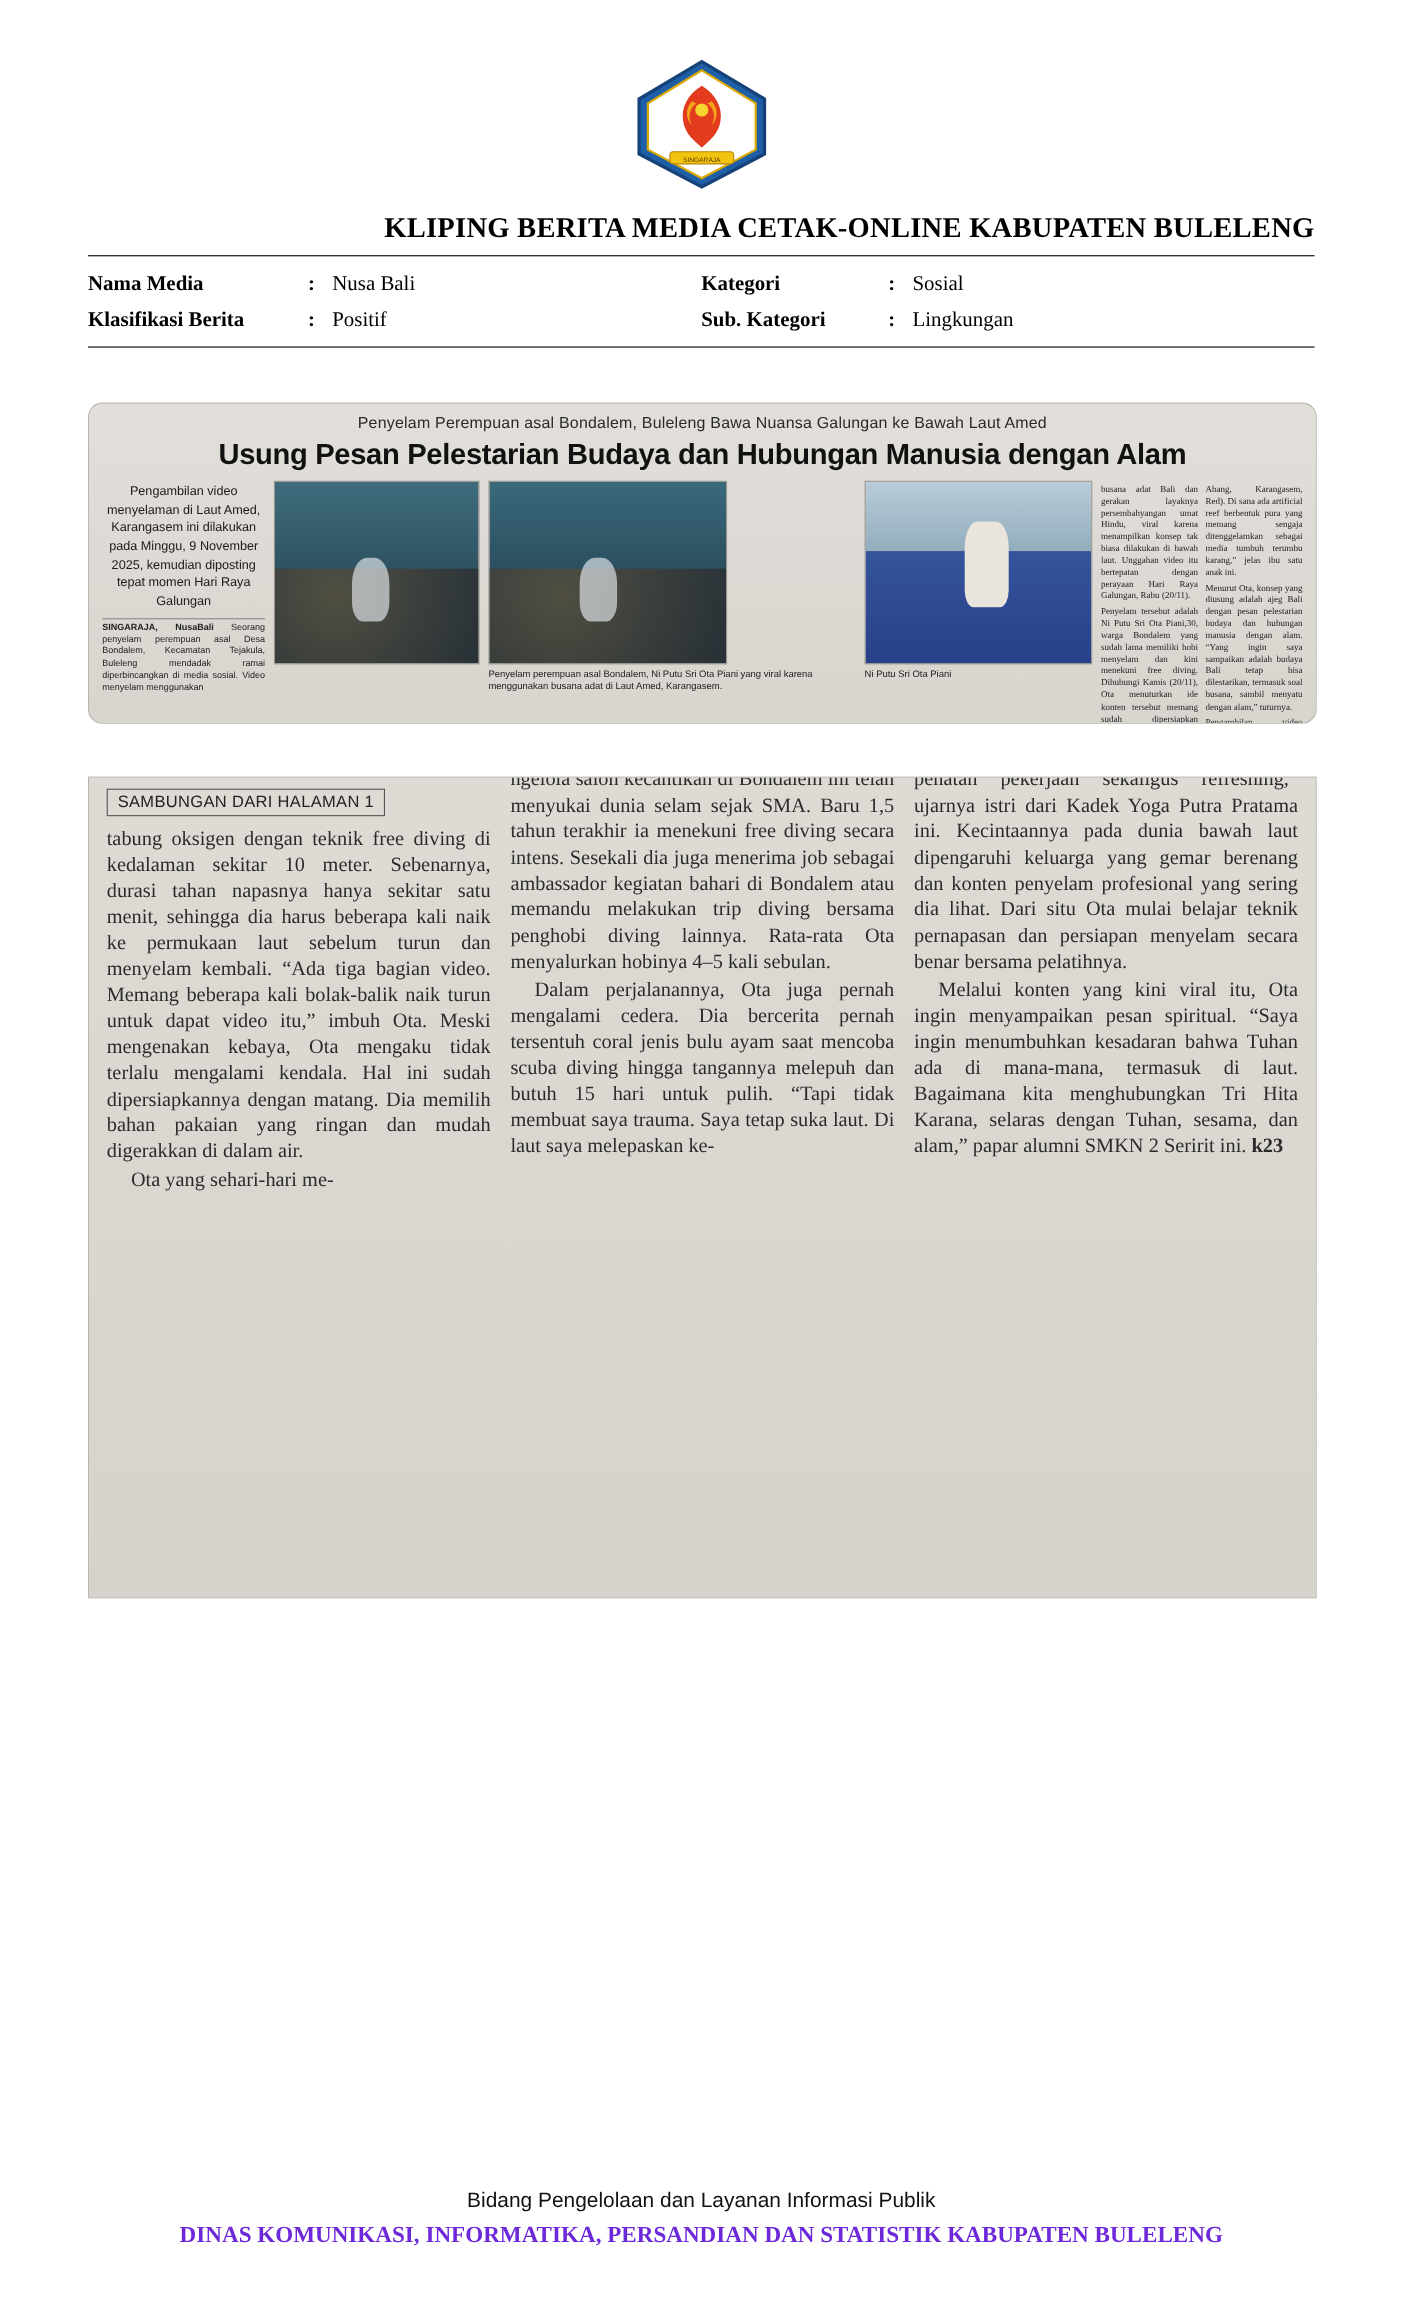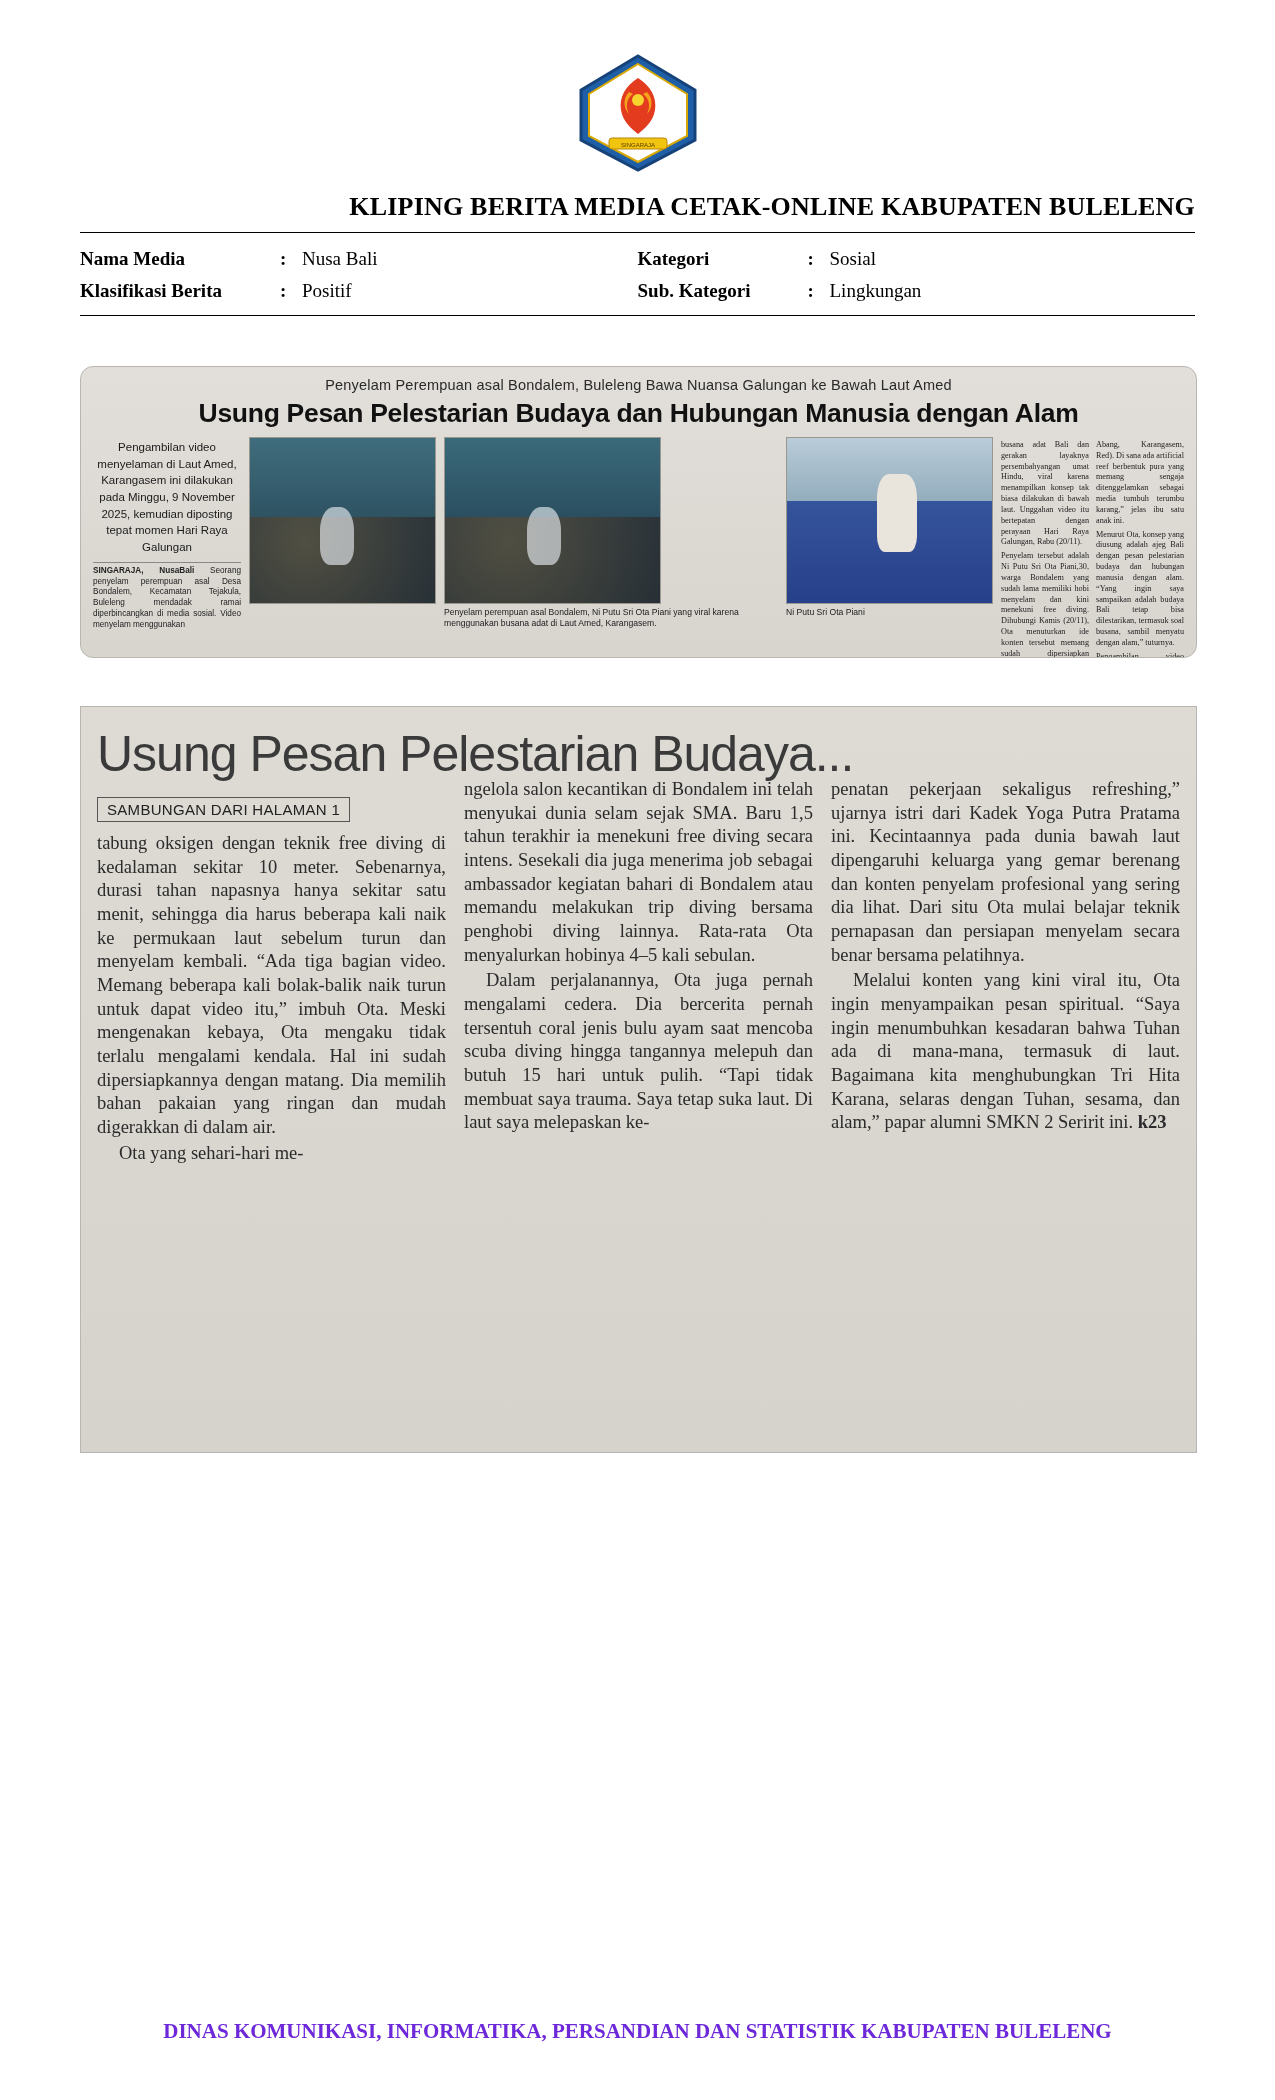--- a/index.html
+++ b/index.html
@@ -360,35 +360,35 @@
           <div class="tiny-col">Abang, Karangasem, Red). Di sana ada artificial reef berbentuk pura yang memang sengaja ditenggelamkan sebagai media tumbuh terumbu karang,” jelas ibu satu anak ini.</div>
           <div class="tiny-col" style="border-top:none">Menurut Ota, konsep yang diusung adalah ajeg Bali dengan pesan pelestarian budaya dan hubungan manusia dengan alam. “Yang ingin saya sampaikan adalah budaya Bali tetap bisa dilestarikan, termasuk soal busana, sambil menyatu dengan alam,” tuturnya.</div>
           <div class="tiny-col" style="border-top:none">Pengambilan video dilakukan pada Minggu, 9 November 2025, kemudian diposting tepat momen Hari Raya Galungan. Ota menyelam tanpa</div>
 
         </div>
       </div>
     </div>
   </div>
 
   <div class="clip clip-2">
-    <div class="headline2">Usung Pesan Pelestarian Budaya...</div>
     <div class="sambungan">SAMBUNGAN DARI HALAMAN 1</div>
     <div class="c2-cols">
       <div class="c2-col col1-top">
         <p>tabung oksigen dengan teknik free diving di kedalaman sekitar 10 meter. Sebenarnya, durasi tahan napasnya hanya sekitar satu menit, sehingga dia harus beberapa kali naik ke permukaan laut sebelum turun dan menyelam kembali. “Ada tiga bagian video. Memang beberapa kali bolak-balik naik turun untuk dapat video itu,” imbuh Ota. Meski mengenakan kebaya, Ota mengaku tidak terlalu mengalami kendala. Hal ini sudah dipersiapkannya dengan matang. Dia memilih bahan pakaian yang ringan dan mudah digerakkan di dalam air.</p>
         <p class="ind">Ota yang sehari-hari me-</p>
       </div>
       <div class="c2-col col23-top">
         <p>ngelola salon kecantikan di Bondalem ini telah menyukai dunia selam sejak SMA. Baru 1,5 tahun terakhir ia menekuni free diving secara intens. Sesekali dia juga menerima job sebagai ambassador kegiatan bahari di Bondalem atau memandu melakukan trip diving bersama penghobi diving lainnya. Rata-rata Ota menyalurkan hobinya 4–5 kali sebulan.</p>
         <p class="ind">Dalam perjalanannya, Ota juga pernah mengalami cedera. Dia bercerita pernah tersentuh coral jenis bulu ayam saat mencoba scuba diving hingga tangannya melepuh dan butuh 15 hari untuk pulih. “Tapi tidak membuat saya trauma. Saya tetap suka laut. Di laut saya melepaskan ke-</p>
       </div>
       <div class="c2-col col23-top">
         <p>penatan pekerjaan sekaligus refreshing,” ujarnya istri dari Kadek Yoga Putra Pratama ini. Kecintaannya pada dunia bawah laut dipengaruhi keluarga yang gemar berenang dan konten penyelam profesional yang sering dia lihat. Dari situ Ota mulai belajar teknik pernapasan dan persiapan menyelam secara benar bersama pelatihnya.</p>
         <p class="ind"><span>Melalui konten yang kini viral itu, Ota ingin menyampaikan pesan spiritual. “Saya ingin menumbuhkan kesadaran bahwa Tuhan ada di mana-mana, termasuk di laut. Bagaimana kita menghubungkan Tri Hita Karana, selaras dengan Tuhan, sesama, dan alam,” papar alumni SMKN 2 Seririt ini.</span> <b>k23</b></p>
       </div>
     </div>
   </div>
 
   <div class="footer">
+    <div class="footer-line1">Bidang Pengelolaan dan Layanan Informasi Publik</div>
     <div class="footer-line2">DINAS KOMUNIKASI, INFORMATIKA, PERSANDIAN DAN STATISTIK KABUPATEN BULELENG</div>
   </div>
 
 </div>
 
 </body></html>

